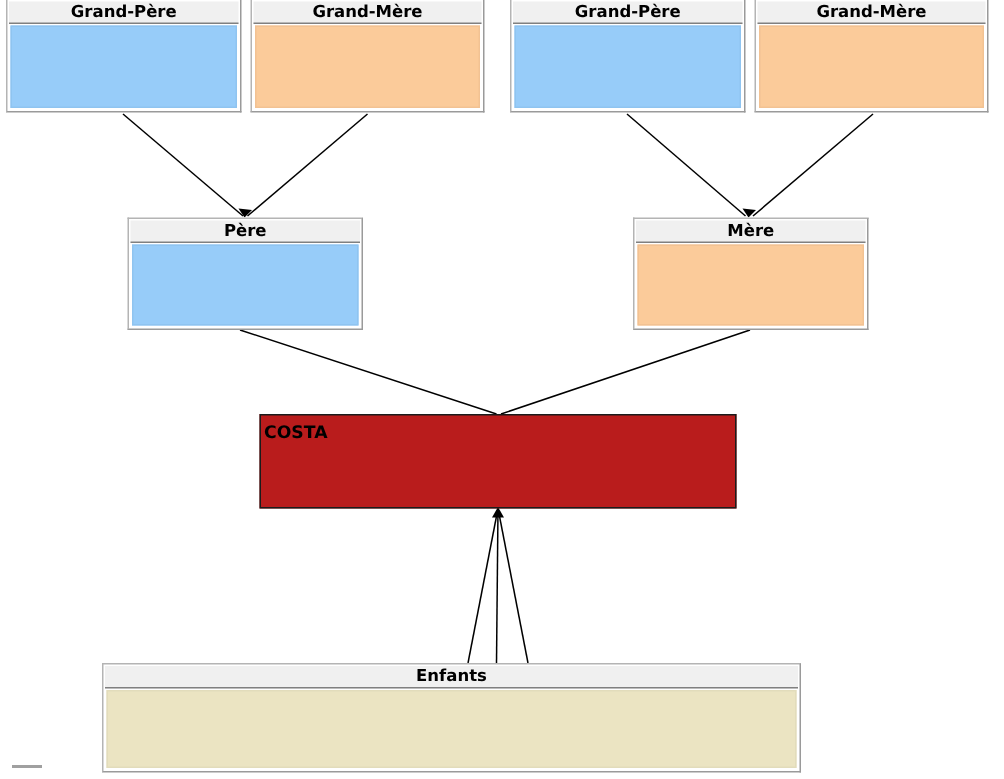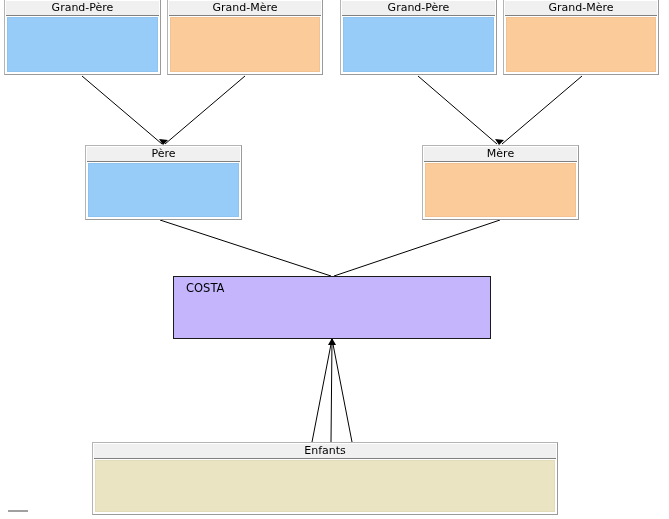--- a/index.html
+++ b/index.html
@@ -15,20 +15,21 @@
     font-family: "DejaVu Sans", "Liberation Sans", sans-serif;
     font-size: 11px;
     color: #000000;
   }
 
   #canvas {
     position: absolute;
     left: 0; top: 0;
     width: 669px;
     height: 519px;
+    font-weight: bold;
   }
 
   
   .panel {
     position: absolute;
     box-sizing: border-box;
     border: 1px solid #b4b4b4;
     border-right-color: #9a9a9a;
     border-bottom-color: #9a9a9a;
     background: #ffffff;
@@ -56,22 +57,22 @@
   }
   .fill-blue   { background: #97ccf9; border-color: #8fc4f0; }
   .fill-orange { background: #fbcb9a; border-color: #f2c293; }
   .fill-beige  { background: #ebe4c2; border-color: #e2dcbb; }
 
   
   .subject-card {
     position: absolute;
     box-sizing: border-box;
     border: 1px solid #1b1b1b;
-    background: #c4b5fd;
-    padding: 4px 6px 4px 12px;
+    background: #b91c1c;
+    padding: 4px 6px 4px 2px;
     line-height: 14px;
     font-size: 11.5px;
     color: #000000;
   }
   .subject-line { white-space: nowrap; }
 
   
   #links {
     position: absolute;
     left: 0; top: 0;
@@ -146,20 +147,20 @@
 
   <div class="panel" style="left:85px; top:145px; width:157px; height:75px;">
     <div class="panel-header">Père</div>
     <div class="panel-body fill-blue"></div>
   </div>
 
   <div class="subject-card" style="left:173px; top:276px; width:318px; height:63px;">
     <div class="subject-line">COSTA</div>
   </div>
 
-  <div class="panel" style="left:92px; top:442px; width:466px; height:73px;">
+  <div class="panel" style="left:68px; top:442px; width:466px; height:73px;">
     <div class="panel-header">Enfants</div>
     <div class="panel-body fill-beige"></div>
   </div>
 
   <div class="corner-nub"></div>
 
 </div>
 
 </body></html>

